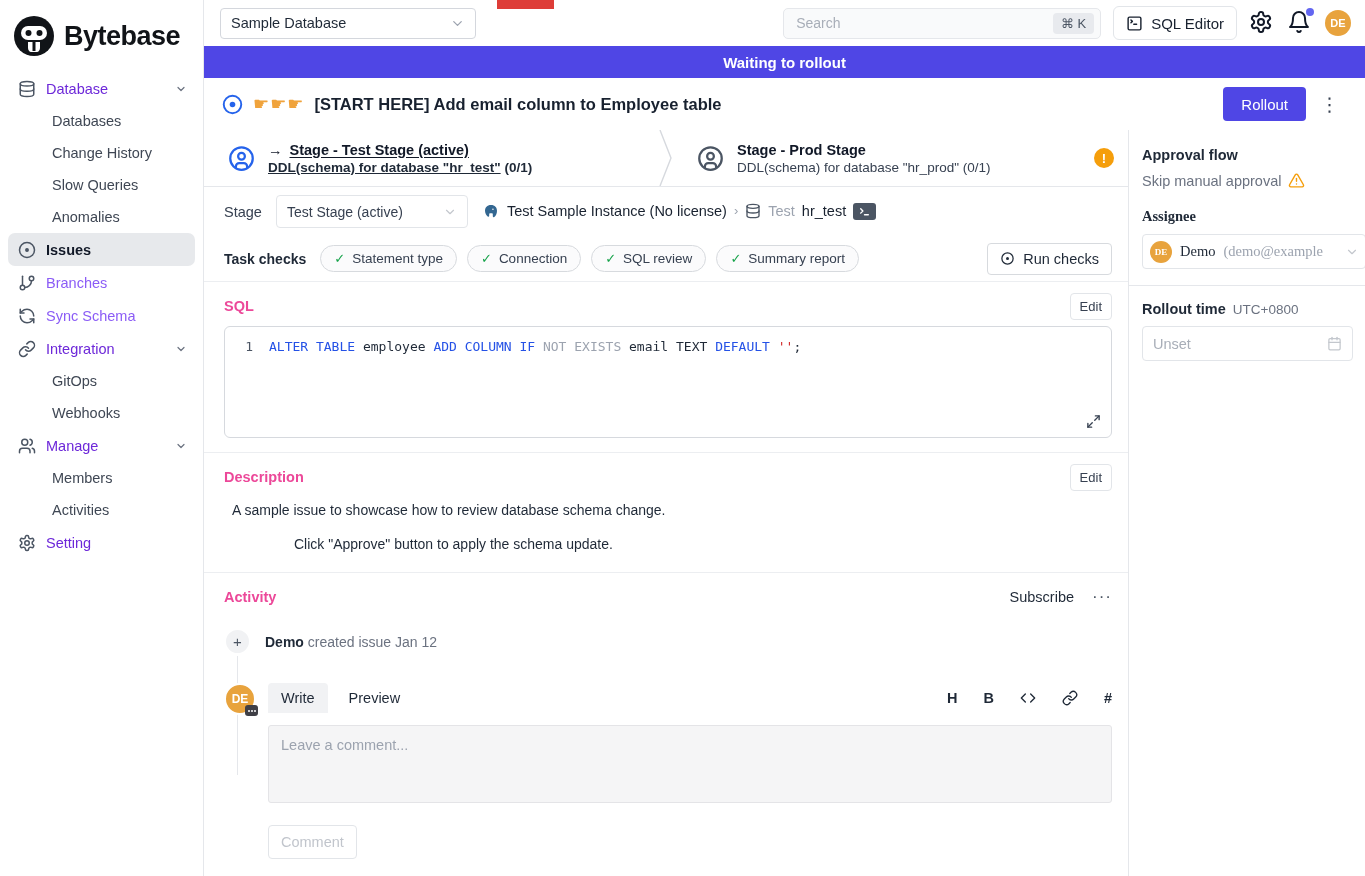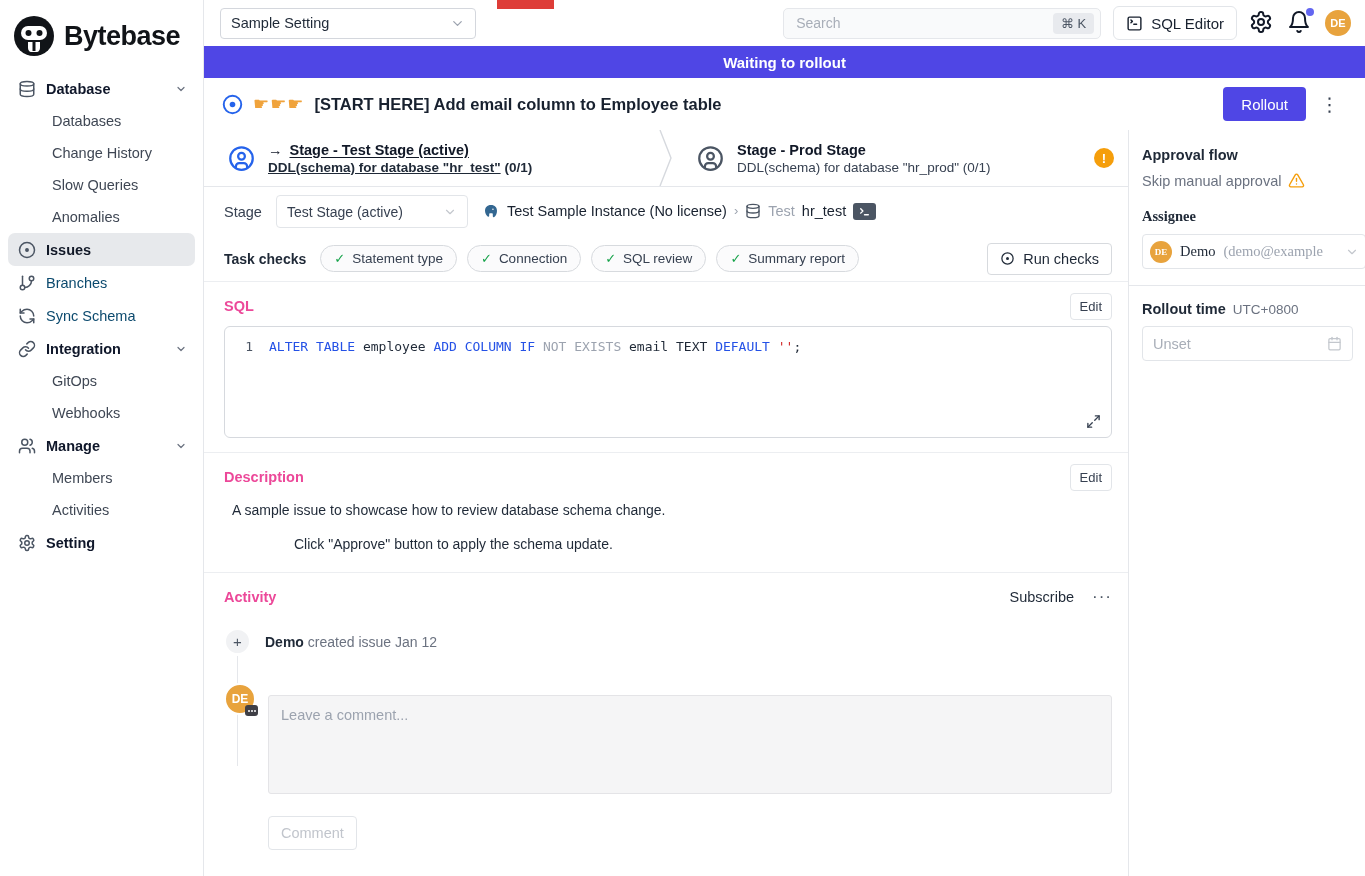--- a/index.html
+++ b/index.html
@@ -8,23 +8,23 @@
   svg { display:block; }
 
   .app { display:flex; width:1365px; height:876px; position:relative; }
 
   
   .sidebar { width:204px; flex:0 0 204px; border-right:1px solid #e5e7eb; background:#fff; padding:10px 8px 0 8px; }
   .logo-row { display:flex; align-items:center; gap:8px; padding:4px 4px 14px 4px; }
   .logo-mark { width:44px; height:44px; }
   .logo-text { font-size:27px; font-weight:800; letter-spacing:-0.5px; color:#111418; }
   .nav-item { display:flex; align-items:center; gap:10px; height:33px; padding:0 8px 0 10px; border-radius:7px;
-    font-size:14.5px; color:#0c4a6e; cursor:pointer; }
+    font-size:14.5px; color:#8b5cf6; cursor:pointer; }
   .nav-item .nav-ic { width:18px; height:18px; color:#4b5563; flex:0 0 18px; }
-  .nav-item.group { font-weight:700; color:#0f172a;text-align:center; }
+  .nav-item.group { font-weight:400; color:#6d28d9;text-align:center; }
   .nav-item.child { padding-left:44px; color:#3f4754; height:32px; }
   .nav-item.active { background:#e7e9ec; color:#111827; font-weight:600; }
   .nav-chev { margin-left:auto; color:#6b7280; }
 
   
   .main { flex:1; display:flex; flex-direction:column; min-width:0; }
 
   .topbar { height:46px; display:flex; align-items:center; padding:0 14px 0 16px; gap:10px; }
   .proj-select { width:256px; height:31px; border:1px solid #d4d7dd; border-radius:4px; display:flex; align-items:center;
     padding:0 10px; font-size:14.5px; color:#1f2937; background:#fff; }
@@ -130,21 +130,21 @@
     border-radius:3px; display:flex; align-items:center; justify-content:center; gap:1px; }
   .bubble i { width:2px; height:2px; background:#fff; border-radius:50%; }
   .c-editor { flex:1; min-width:0; padding-right:0; }
   .c-tabs { display:flex; align-items:center; }
   .c-tab { padding:7px 13px; font-size:14.5px; color:#1f2937; cursor:pointer; border-radius:4px 4px 0 0; }
   .c-tab.active { background:#f1f2f4; }
   .c-tab.idle { margin-left:8px; }
   .fmt-bar { margin-left:auto; display:flex; align-items:center; gap:26px; color:#1f2937; }
   .fmt { font-size:14.5px; font-weight:700; cursor:pointer; }
   .fmt svg { width:16px; height:16px; }
-  .c-textarea { margin-top:12px; height:99px; background:#f5f5f6; border:1px solid #e4e4e7; border-radius:3px;
+  .c-textarea { margin-top:12px; height:78px; background:#f5f5f6; border:1px solid #e4e4e7; border-radius:3px;
     padding:11px 12px; font-size:14.5px; color:#9ca3af; cursor:text; }
   .comment-btn { margin-top:22px; height:34px; border:1px solid #e2e5e9; border-radius:4px; background:#fff;
     padding:0 12px; font-size:14.5px; color:#c1c5cc; font-family:inherit; }
 
   
   .right-panel { flex:1; border-left:1px solid #e5e7eb; padding:17px 0 0 13px; }
   .rp-title { font-size:14.5px; font-weight:700; color:#1f2937; }
   .rp-status { display:flex; align-items:center; gap:7px; margin-top:9px; font-size:14.5px; color:#6b7280; padding-bottom:2px;}
   .warn-tri { width:17px; height:17px; color:#f59e0b; }
   .rp-block { margin-top:17px; padding-right:0;font-family:Liberation Serif, serif; }
@@ -273,21 +273,21 @@
           <circle cx="12" cy="12" r="3"></circle>
         </svg>
       <span>Setting</span>
     </div>
   </aside>
 
   <div class="main">
 
     <div class="topbar">
       <div class="proj-select">
-        <span>Sample Setting</span>
+        <span>Sample Database</span>
         <svg class="sel-chev" width="15" height="15" viewBox="0 0 24 24" fill="none" stroke="currentColor" stroke-width="2" stroke-linecap="round" stroke-linejoin="round">
             <polyline points="6 9 12 15 18 9"></polyline>
           </svg>
       </div>
       <div class="topbar-right">
         <div class="search-box">
           <span class="ph">Search</span>
           <span class="kbd">⌘ K</span>
         </div>
         <button class="sqled-btn">
@@ -466,20 +466,41 @@
             <div class="comment-block">
               <div class="c-avatar">
                   <span>DE</span>
                 <span class="bubble">
                     <i></i>
                     <i></i>
                     <i></i>
                   </span>
               </div>
               <div class="c-editor">
+                <div class="c-tabs">
+                  <span class="c-tab active">Write</span>
+                  <span class="c-tab idle">Preview</span>
+                  <div class="fmt-bar">
+                    <span class="fmt">H</span>
+                    <span class="fmt">B</span>
+                    <span class="fmt">
+                        <svg viewBox="0 0 24 24" fill="none" stroke="currentColor" stroke-width="2" stroke-linecap="round" stroke-linejoin="round">
+                          <polyline points="16 18 22 12 16 6"></polyline>
+                          <polyline points="8 6 2 12 8 18"></polyline>
+                        </svg>
+                      </span>
+                    <span class="fmt">
+                        <svg viewBox="0 0 24 24" fill="none" stroke="currentColor" stroke-width="2" stroke-linecap="round" stroke-linejoin="round">
+                          <path d="M10 13a5 5 0 0 0 7.54.54l3-3a5 5 0 0 0-7.07-7.07l-1.72 1.71"></path>
+                          <path d="M14 11a5 5 0 0 0-7.54-.54l-3 3a5 5 0 0 0 7.07 7.07l1.71-1.71"></path>
+                        </svg>
+                      </span>
+                    <span class="fmt">#</span>
+                  </div>
+                </div>
                 <div class="c-textarea">Leave a comment...</div>
                 <button class="comment-btn">Comment</button>
               </div>
             </div>
           </div>
         </div>
       </div>
 
       <div class="right-panel">
         <div class="rp-title">Approval flow</div>

